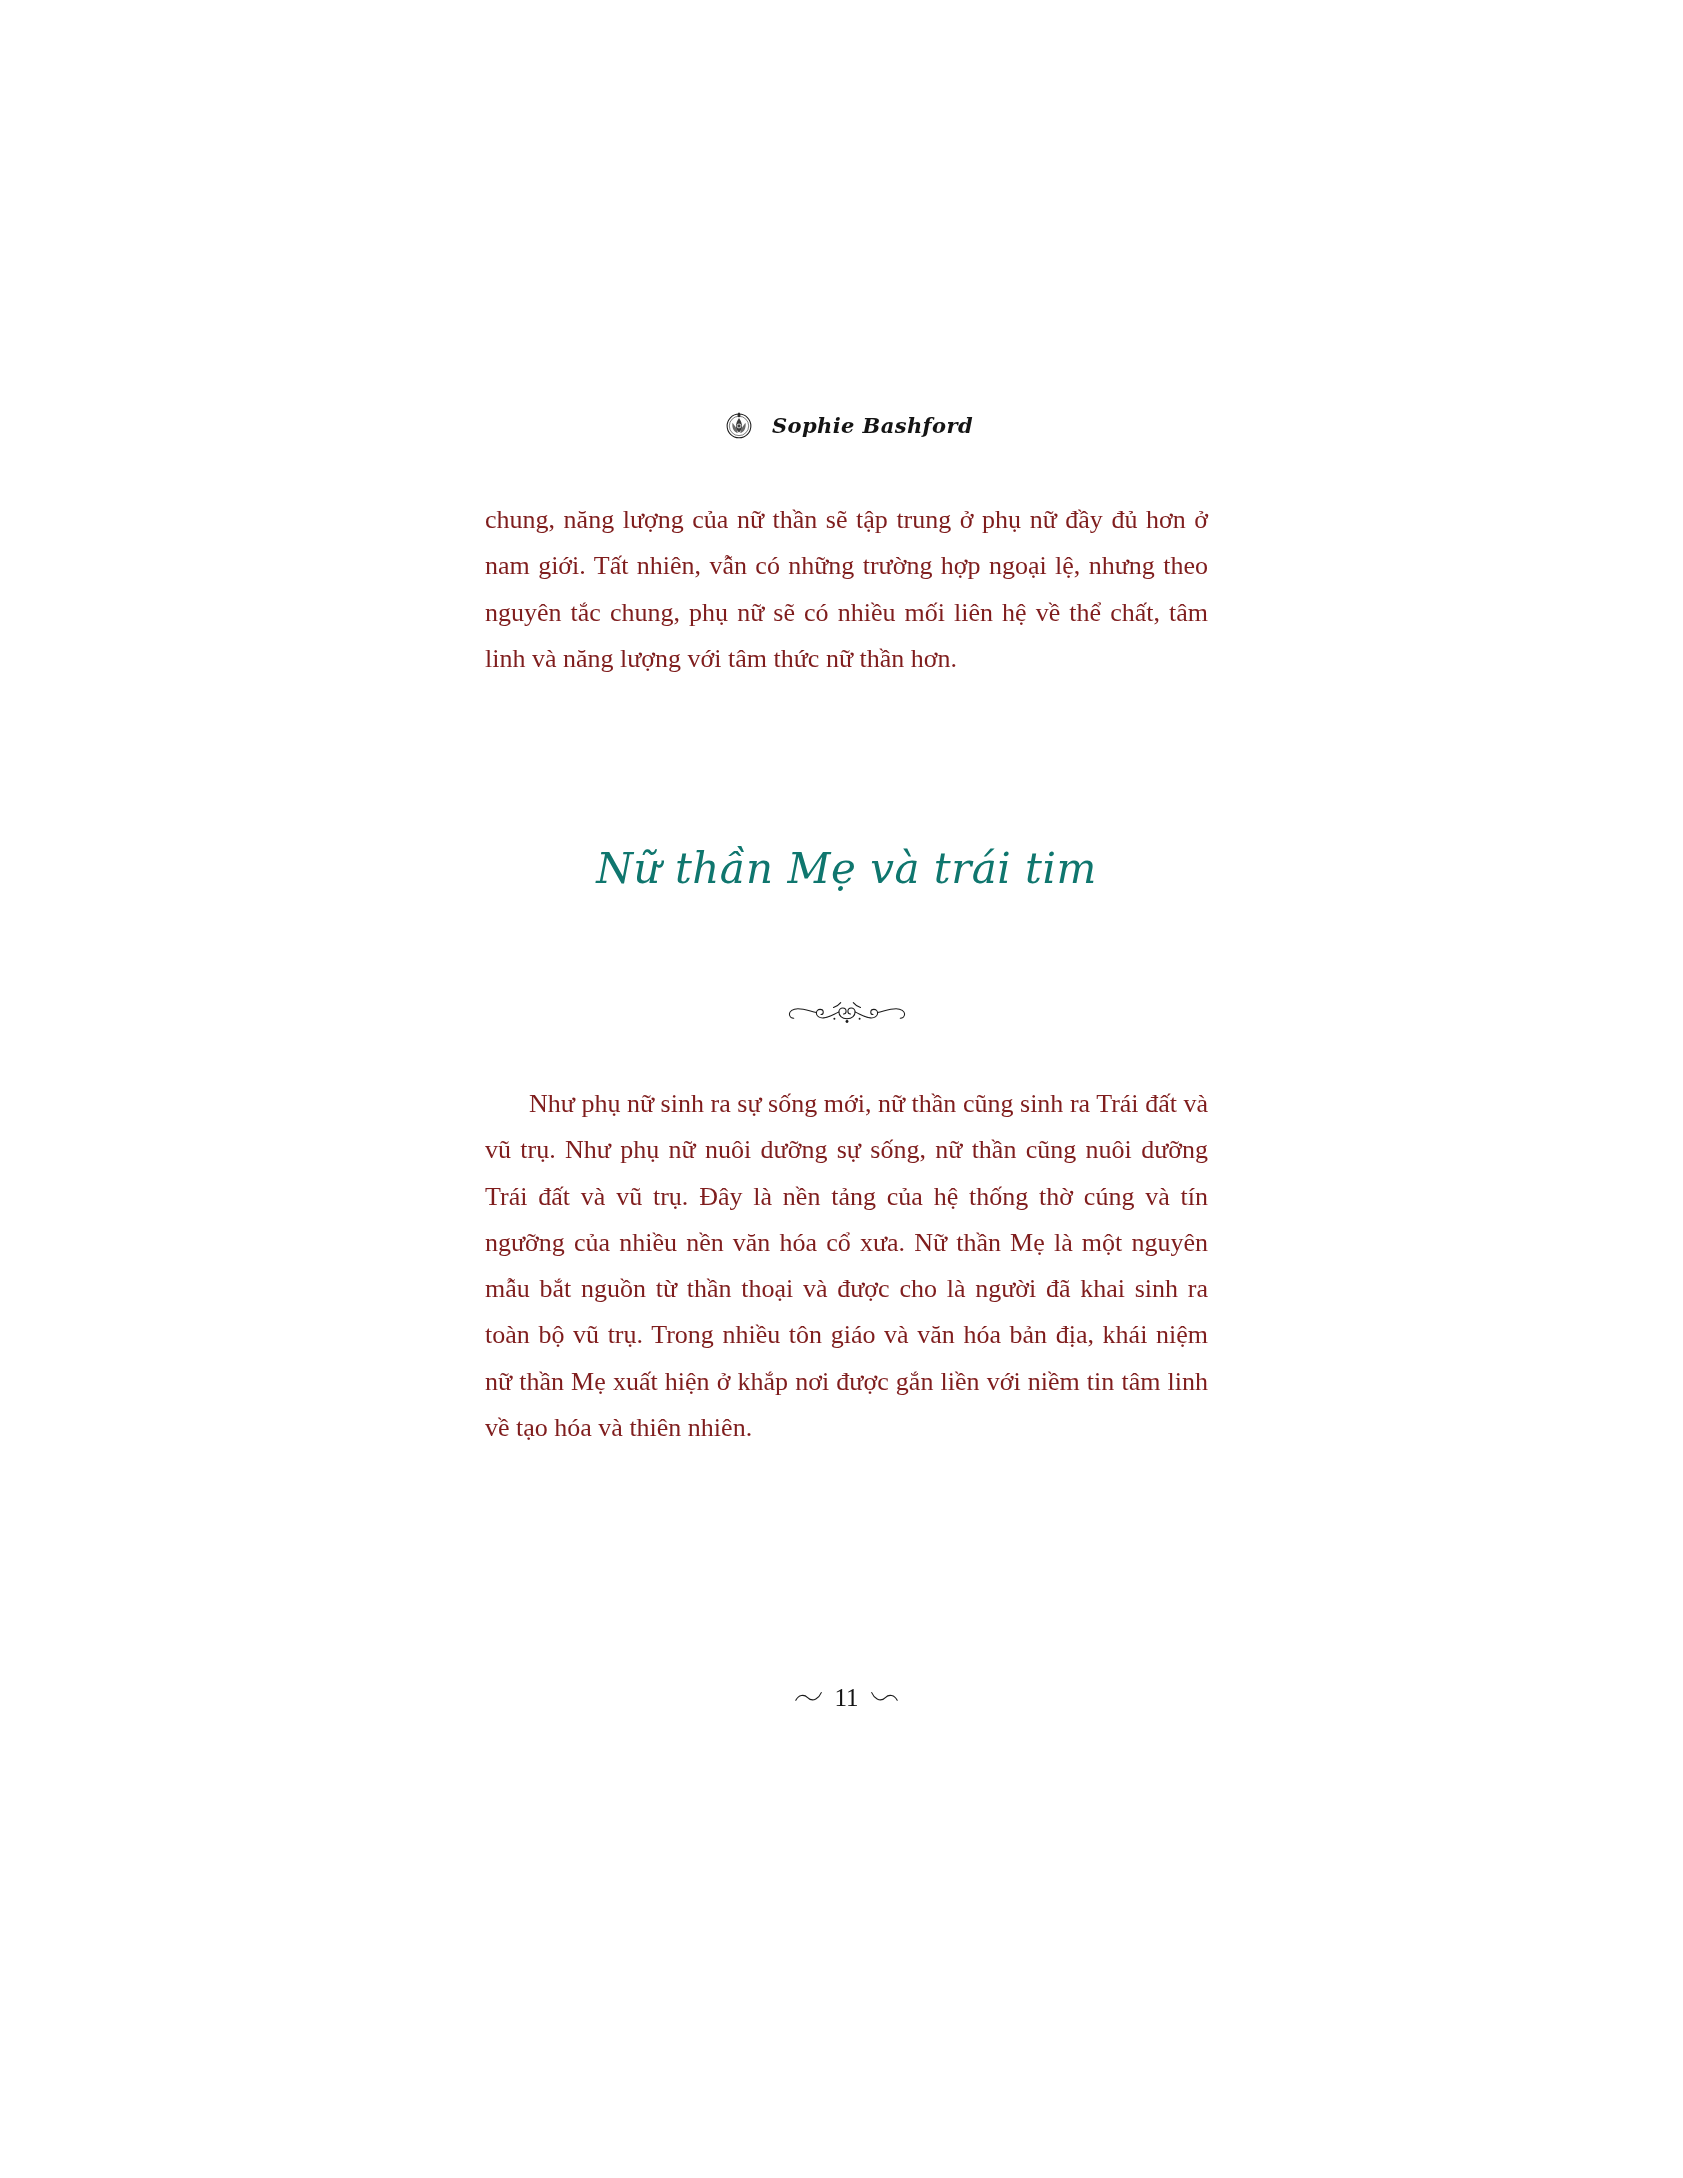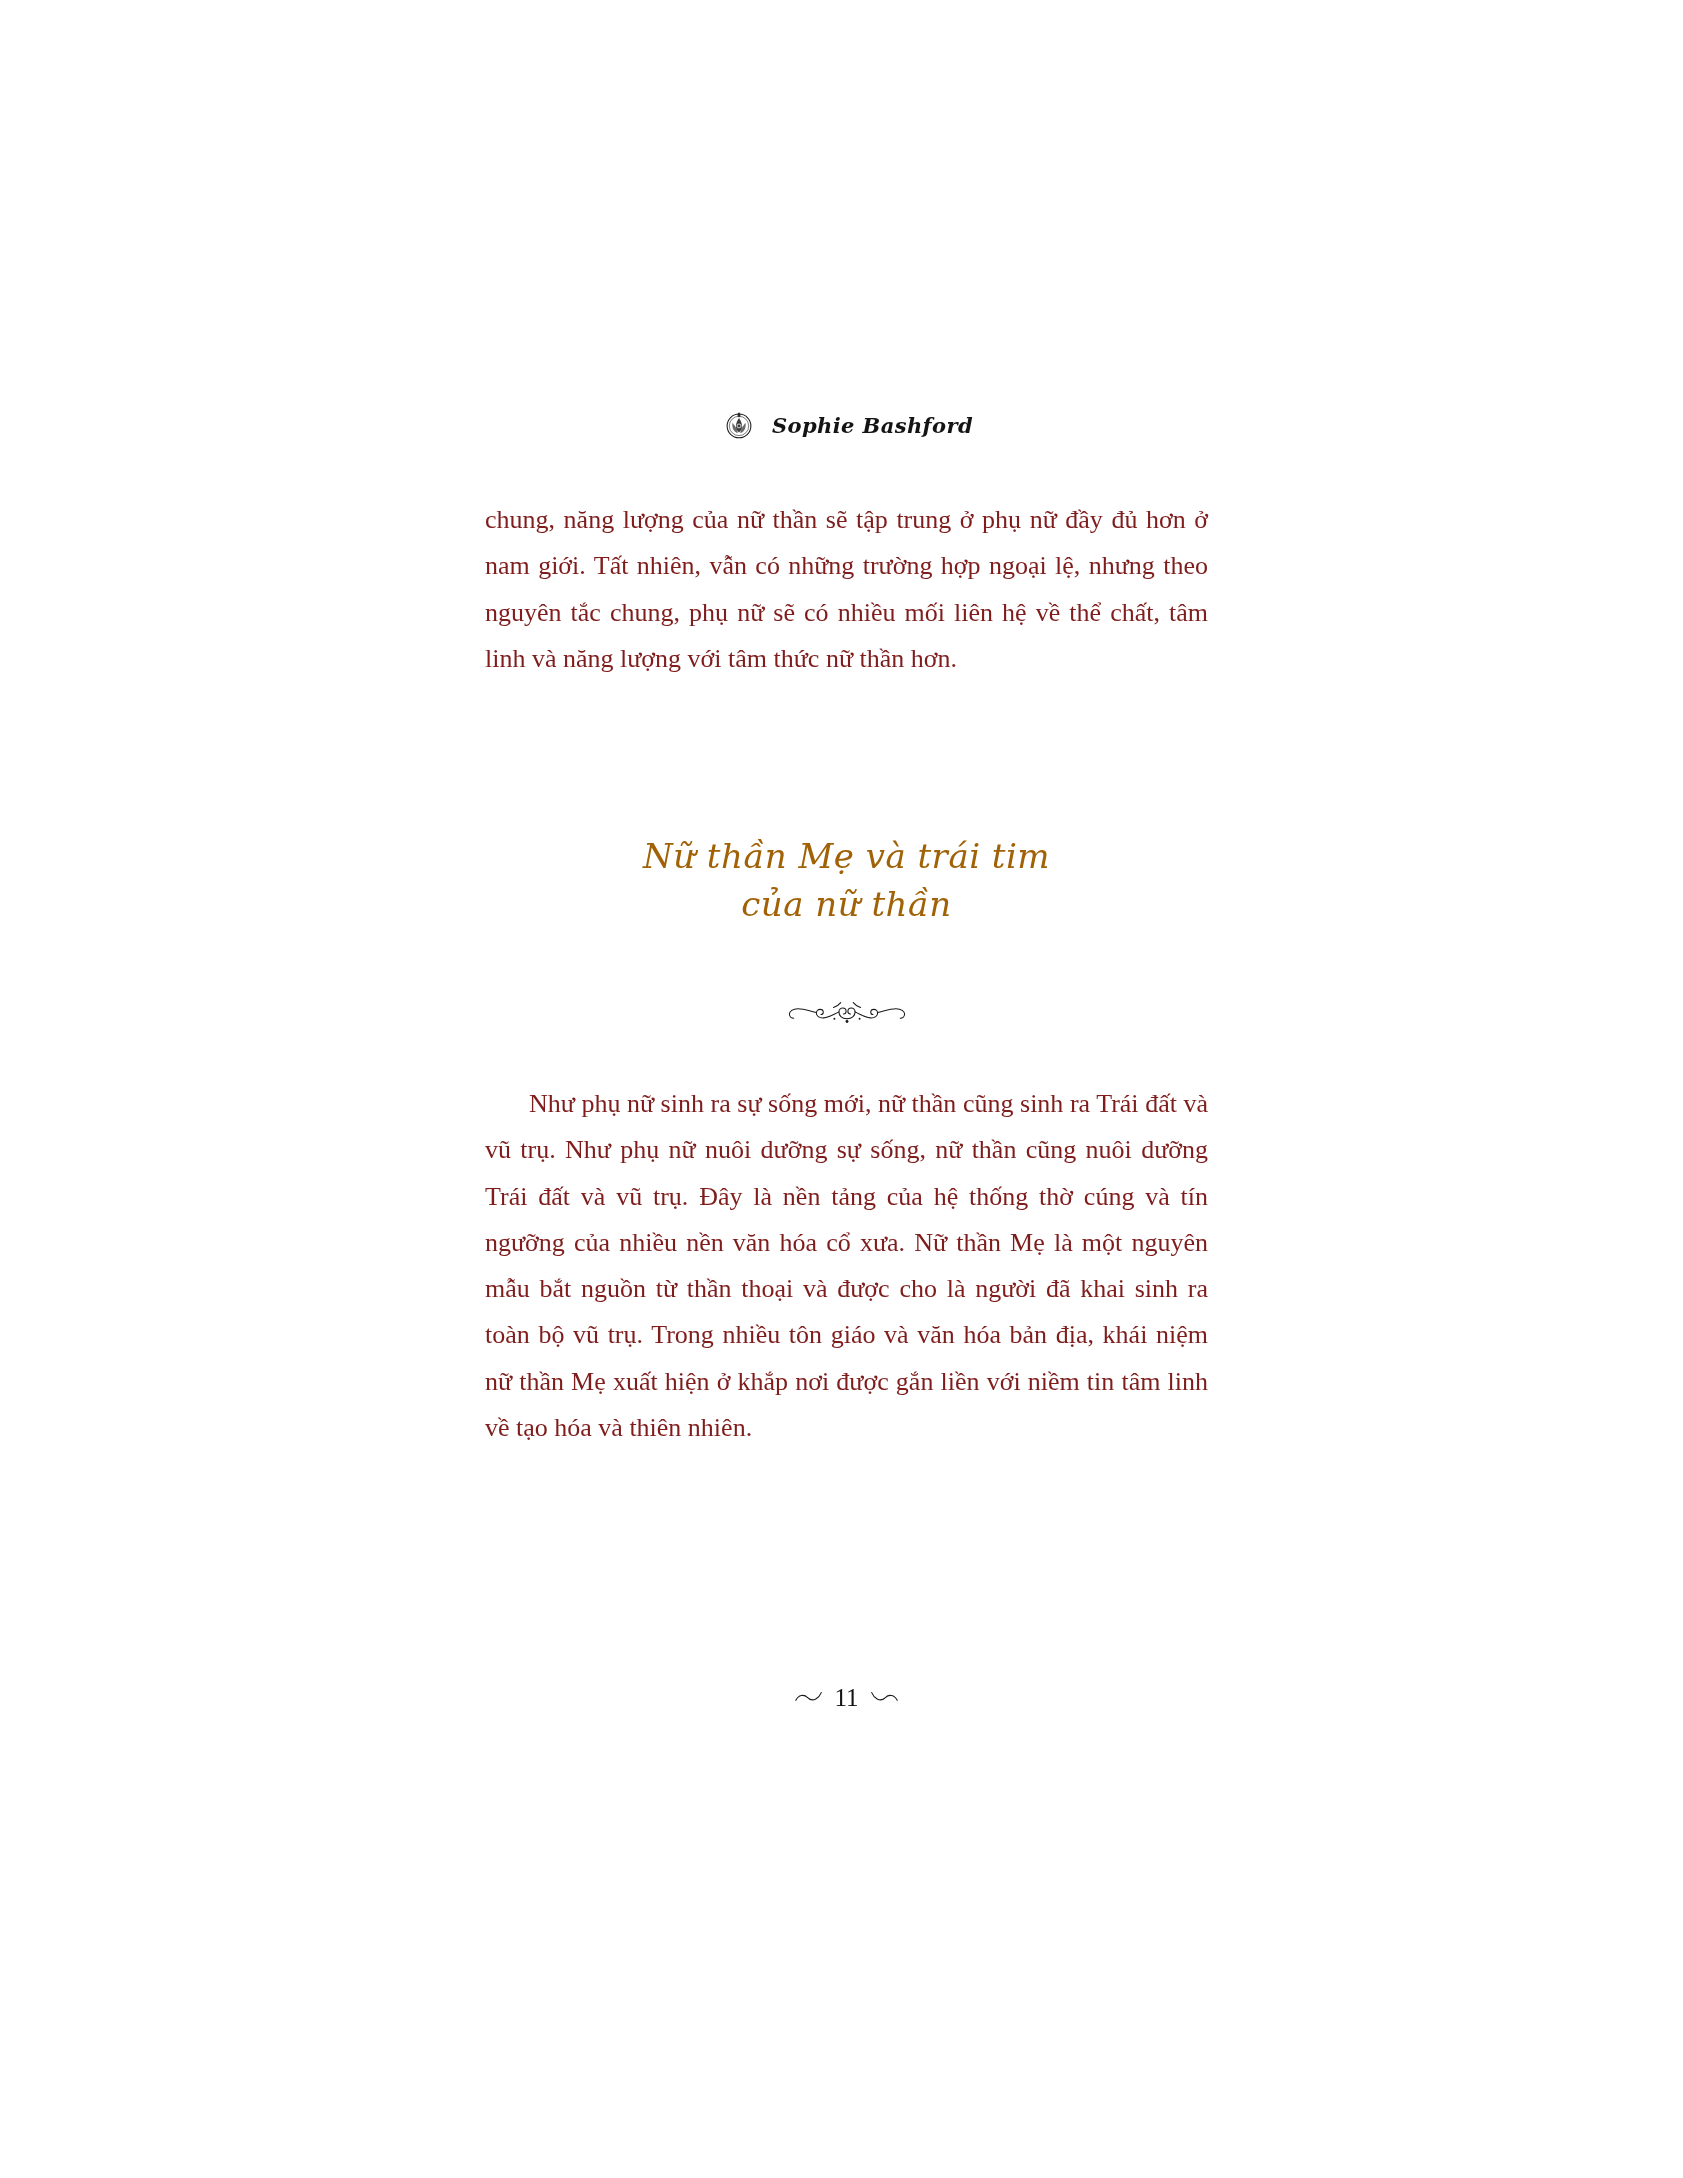--- a/index.html
+++ b/index.html
@@ -85,23 +85,23 @@
 
   
   .section-heading {
     position: absolute;
     top: 792px;
     left: 0;
     width: 723px;
     text-align: center;
     font-family: "DejaVu Serif", serif;
     font-style: italic;
-    font-size: 34px;
+    font-size: 42px;
     line-height: 1.42;
-    color: #a16207;
+    color: #0f766e;
     letter-spacing: 0.5px;
     font-weight: 400;
   }
   .section-heading .line {
     display: block;
   }
 
   
   .ornament {
     position: absolute;
@@ -159,21 +159,20 @@
           <circle cx="20" cy="21" r="2.1" fill="none" stroke="#ffffff" stroke-width="0.8"></circle>
         </svg>
       </span>
       <span class="header-name">Sophie Bashford</span>
     </div>
 
     <p class="para first">chung, năng lượng của nữ thần sẽ tập trung ở phụ nữ đầy đủ hơn ở nam giới. Tất nhiên, vẫn có những trường hợp ngoại lệ, nhưng theo nguyên tắc chung, phụ nữ sẽ có nhiều mối liên hệ về thể chất, tâm linh và năng lượng với tâm thức nữ thần hơn.</p>
 
     <h2 class="section-heading">
       <span class="line">Nữ thần Mẹ và trái tim</span>
-      <span class="line">của nữ thần</span>
     </h2>
 
     <div class="ornament">
       <svg viewBox="0 0 220 34" width="198" height="31" aria-hidden="true">
         <g fill="none" stroke="#1a1a1a" stroke-width="1.2" stroke-linecap="round">
           <path d="M110 24c-6 0-9-4-9-7.5 0-2.6 2-4.5 4.3-4.5 2.1 0 3.7 1.6 3.7 3.6 0 1.8-1.3 3.1-2.9 3.1"></path>
           <path d="M110 24c6 0 9-4 9-7.5 0-2.6-2-4.5-4.3-4.5-2.1 0-3.7 1.6-3.7 3.6 0 1.8 1.3 3.1 2.9 3.1"></path>
           <path d="M101 16.5c-6 2.5-11 6-17 6.5-5 0.4-8-2.3-8-5.3 0-2.4 1.9-4.2 4.1-4.2 2 0 3.5 1.4 3.5 3.2 0 1.5-1.1 2.6-2.5 2.6"></path>
           <path d="M119 16.5c6 2.5 11 6 17 6.5 5 0.4 8-2.3 8-5.3 0-2.4-1.9-4.2-4.1-4.2-2 0-3.5 1.4-3.5 3.2 0 1.5 1.1 2.6 2.5 2.6"></path>
           <path d="M76 17c-7-1.5-13.5-4.2-20.5-4.2-5.8 0-9.5 2.8-9.5 6 0 2.7 2.2 4.6 4.8 4.6"></path>

